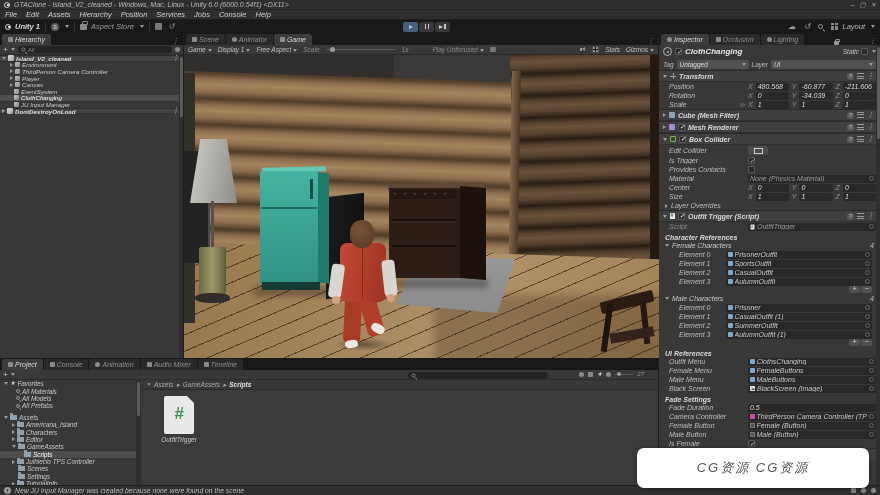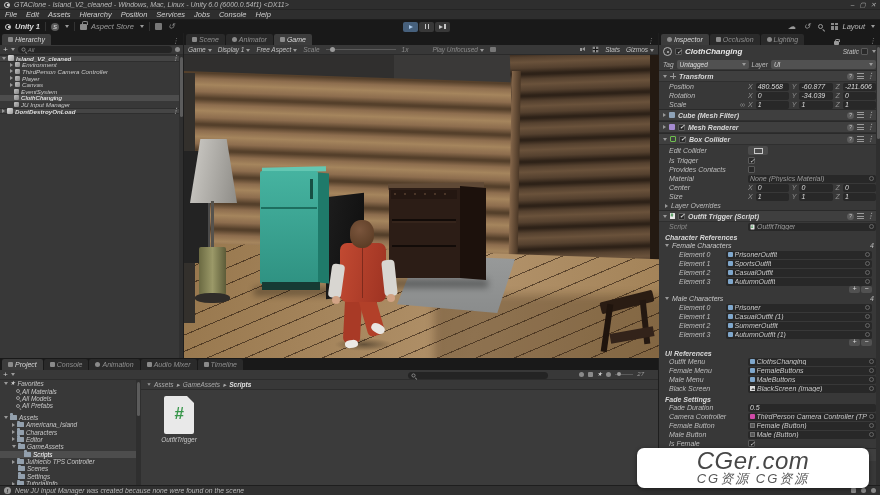--- a/index.html
+++ b/index.html
@@ -926,15 +926,14 @@
   <span class="msg-i">!</span>
   <span>New JU Input Manager was created because none were found on the scene</span>
   <span class="sb-right">
     <span class="tiny-i"></span>
     <span class="tiny-i rnd"></span>
     <span class="tiny-i rnd"></span>
   </span>
 </div>
 
 <div class="abs watermark">
-  <div class="wm1">CGer.com</div>
   <div class="wm2">CG资源 CG资源</div>
 </div>
 
 </body></html>

